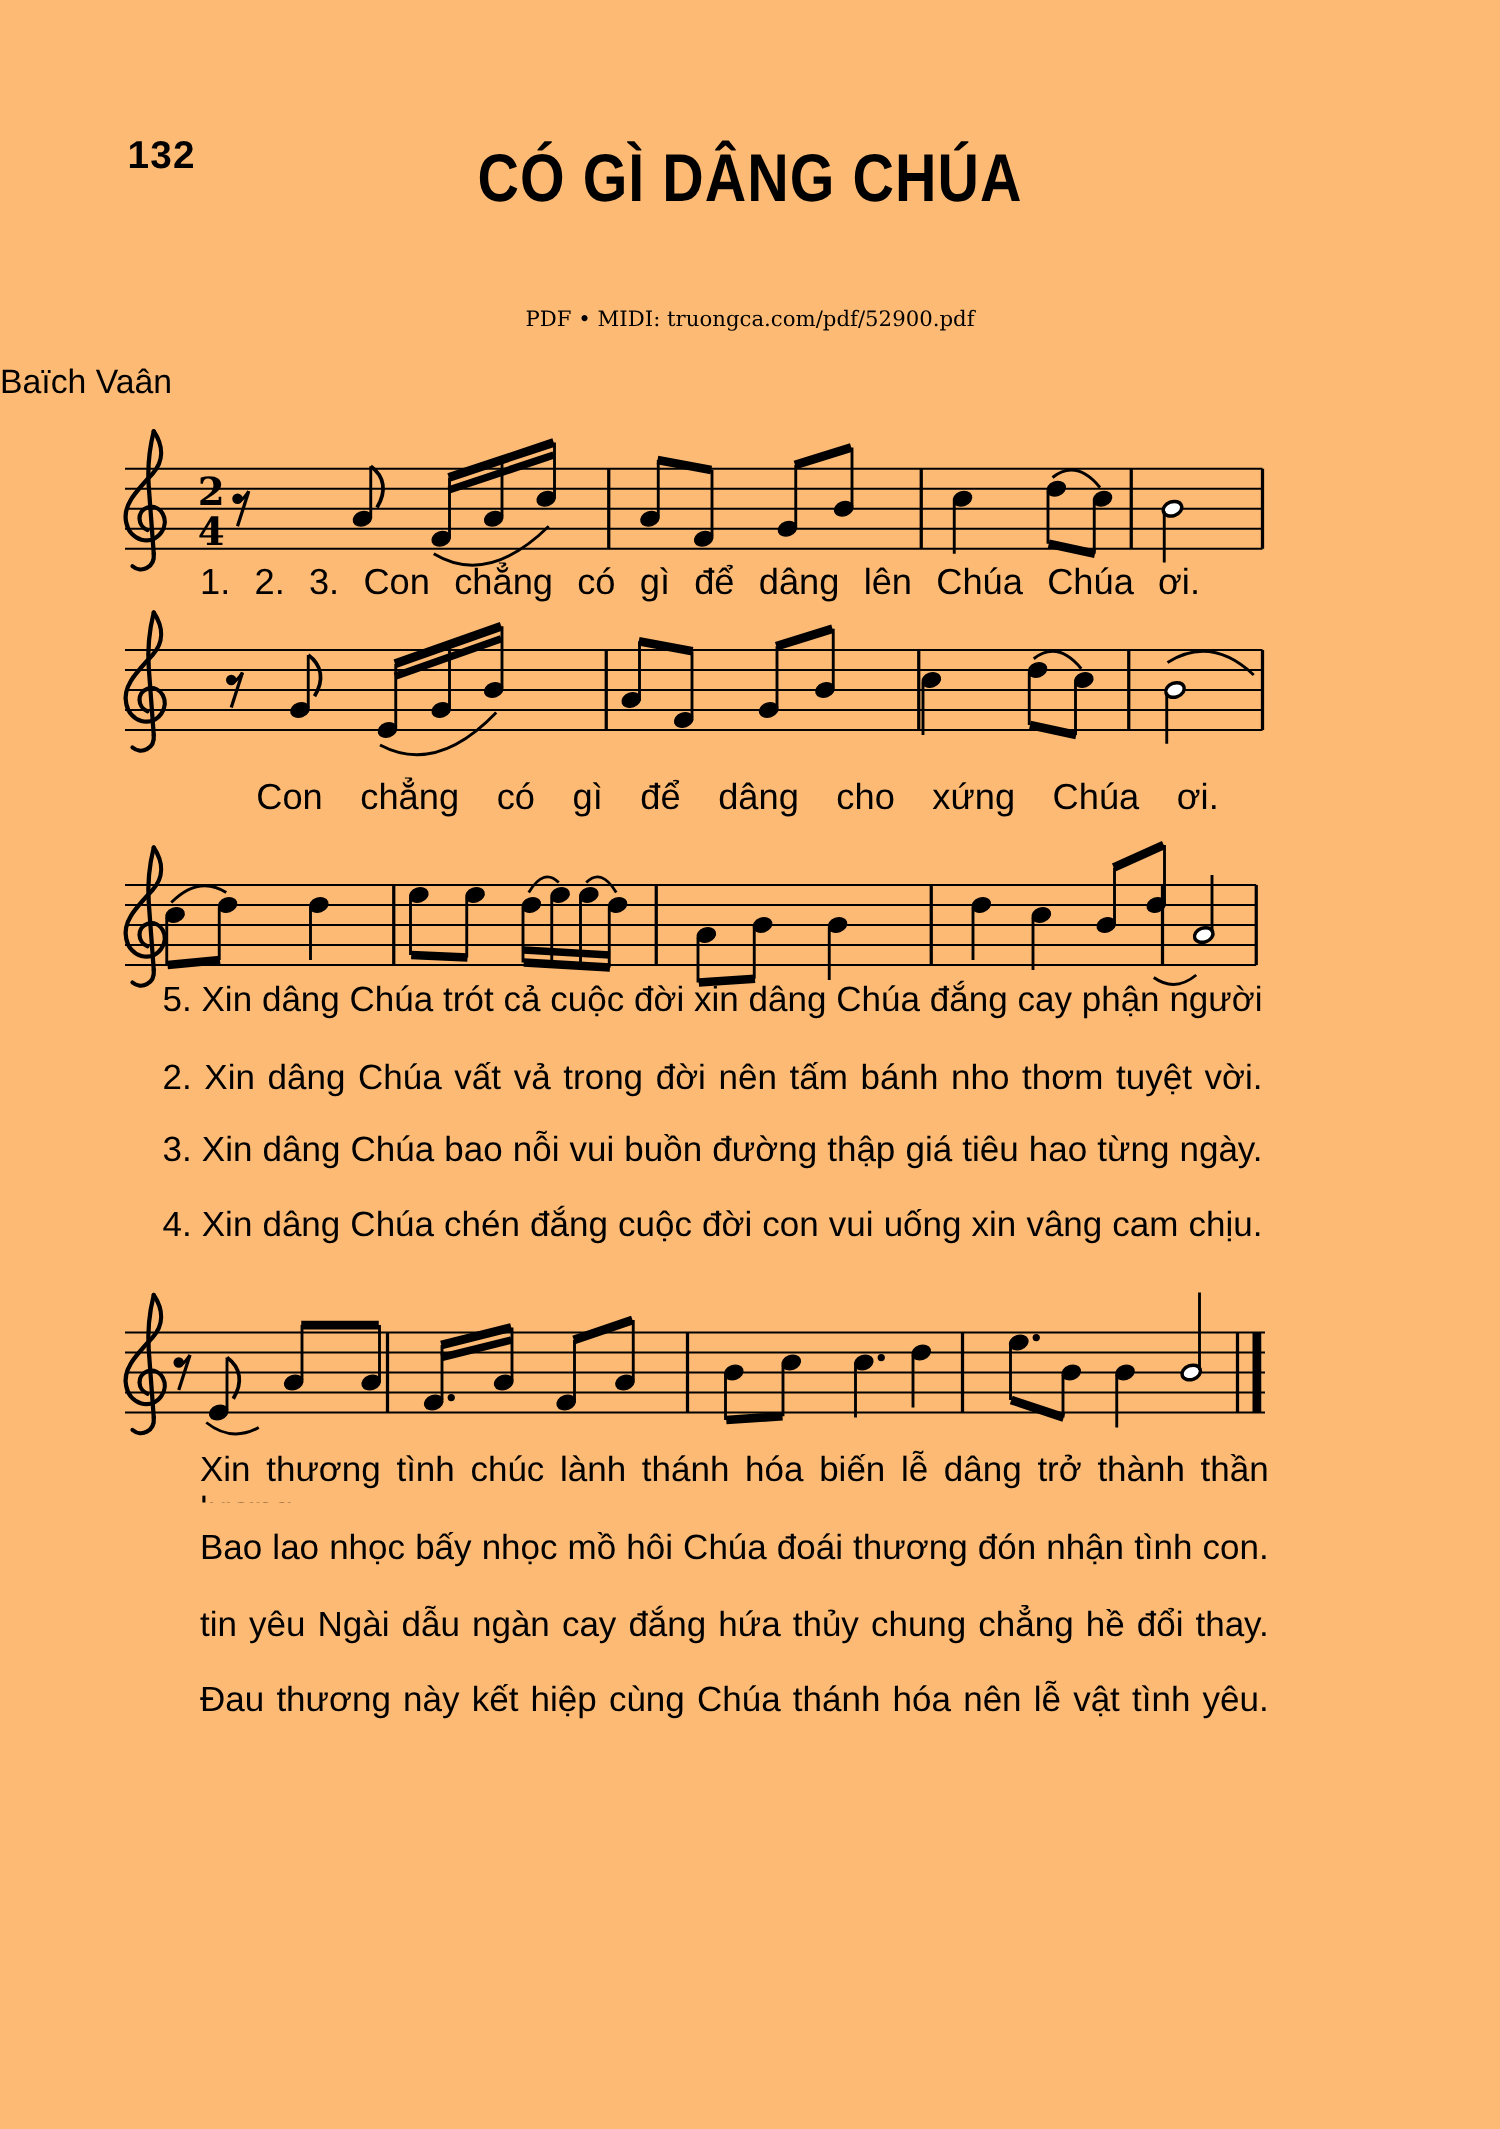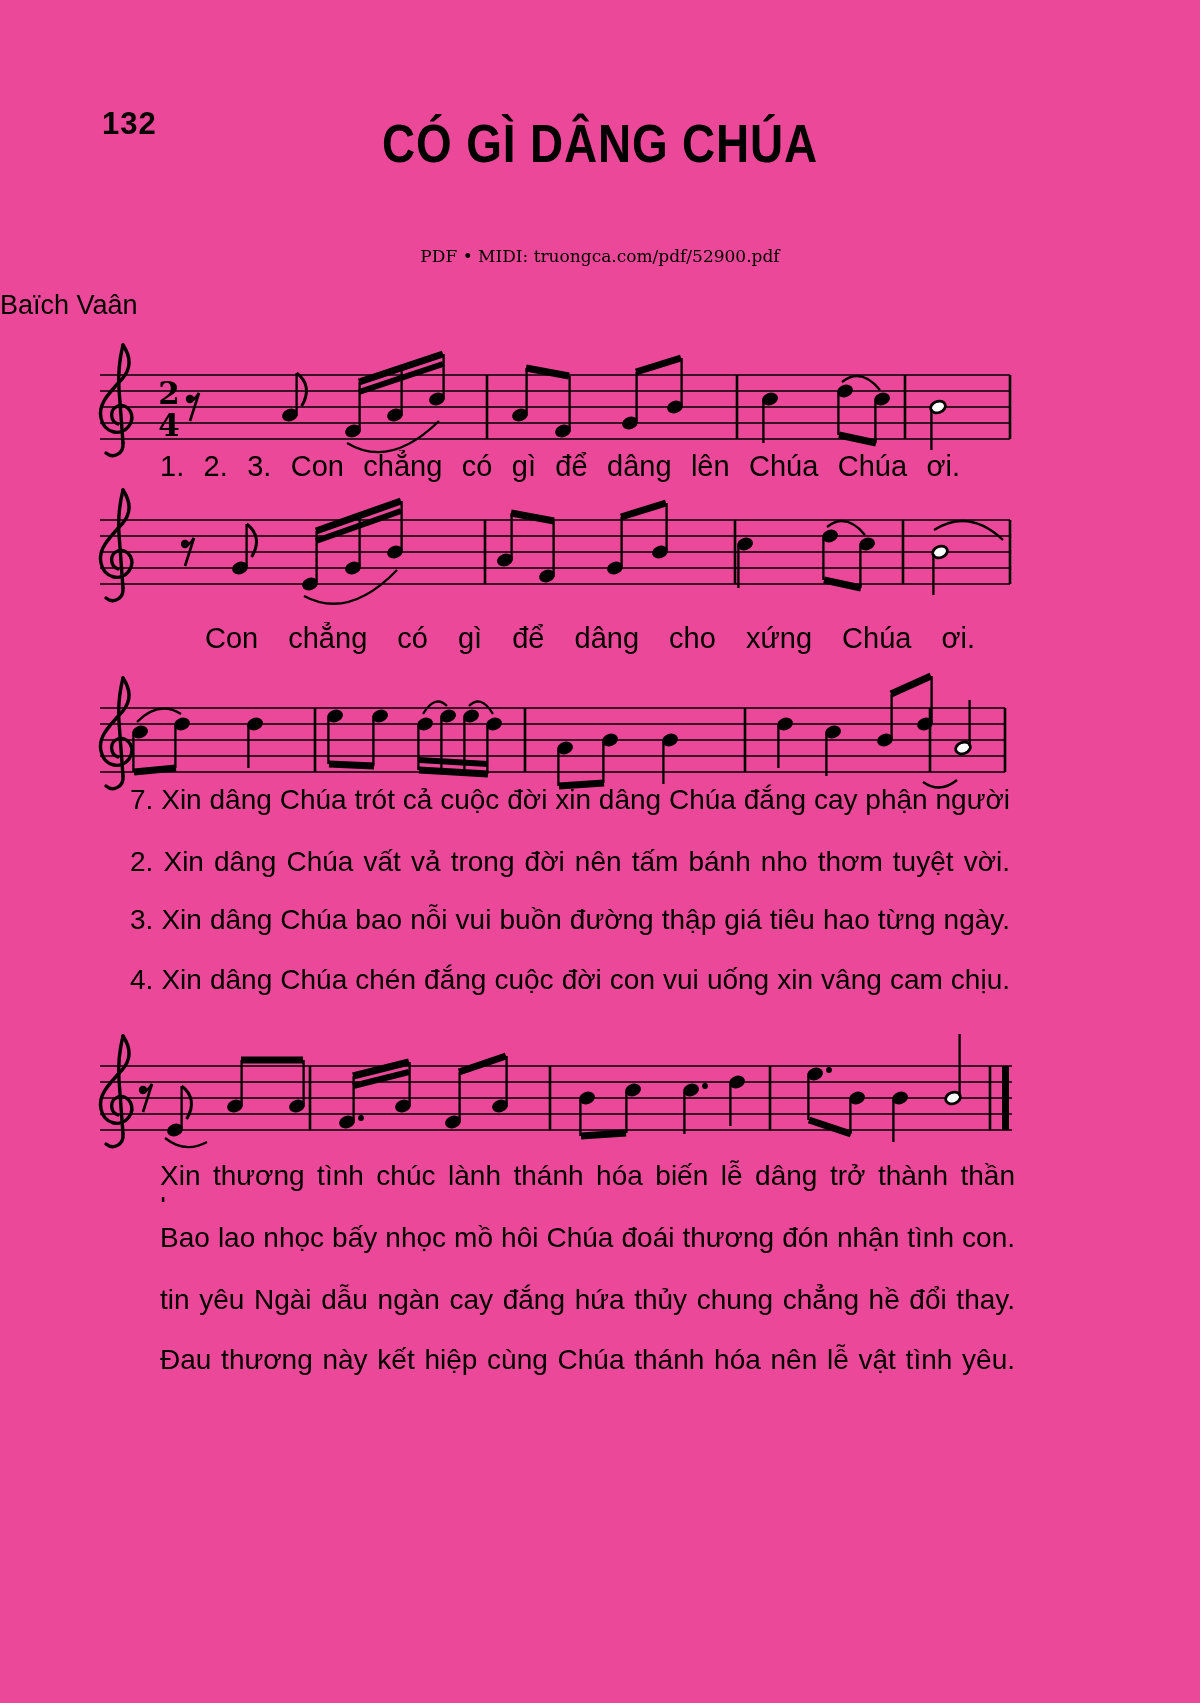--- a/index.html
+++ b/index.html
@@ -1,16 +1,16 @@
 <!DOCTYPE html>
 <html><head>
 <meta charset="utf-8">
 <style>
   html,body{margin:0;padding:0;background:#fff;}
-  .sheet{position:relative;width:1200px;height:1703px;background:#ec4899;overflow:hidden;
+  .sheet{position:relative;width:1200px;height:1703px;background:#fdba74;overflow:hidden;
          font-family:"Liberation Sans",sans-serif;color:#000;}
   .abs{position:absolute;}
   .page-num{left:102px;top:106px;font-size:31px;font-weight:bold;letter-spacing:1px;}
   .title{left:0;top:112px;width:1200px;text-align:center;font-size:54px;font-weight:bold;
          transform:scaleX(.85);transform-origin:center;letter-spacing:1px;}
   .subtitle{left:0;top:246px;width:1200px;text-align:center;
             font-family:"DejaVu Serif",serif;font-size:17px;}
   .composer{left:0;top:290px;width:1015px;font-size:27px;}
   .sys{position:absolute;left:85px;}
   .ts{font-family:"DejaVu Serif",serif;font-size:31px;font-weight:bold;text-anchor:middle;}
@@ -185,21 +185,21 @@
       <line x1="693.4" y1="38" x2="693.4" y2="80" stroke="#000" stroke-width="2.3"></line>
       <ellipse cx="748" cy="44" rx="7.6" ry="5.6" fill="#000" stroke="#000" stroke-width="1" transform="rotate(-20 748 44)"></ellipse>
       <line x1="741.4" y1="46" x2="741.4" y2="88" stroke="#000" stroke-width="2.3"></line>
       <ellipse cx="800" cy="52" rx="7.6" ry="5.6" fill="#000" stroke="#000" stroke-width="1" transform="rotate(-20 800 52)"></ellipse>
       <line x1="806.6" y1="50" x2="806.6" y2="6" stroke="#000" stroke-width="2.3"></line>
       <ellipse cx="840" cy="36" rx="7.6" ry="5.6" fill="#000" stroke="#000" stroke-width="1" transform="rotate(-20 840 36)"></ellipse>
       <line x1="846.6" y1="34" x2="846.6" y2="-12" stroke="#000" stroke-width="2.3"></line>
       <ellipse cx="878" cy="60" rx="7.6" ry="5.6" fill="#fff" stroke="#000" stroke-width="2.8" transform="rotate(-20 878 60)"></ellipse>
       <line x1="884.6" y1="58" x2="884.6" y2="12" stroke="#000" stroke-width="2.3"></line>
     </svg>
-  <div class="lyric lyr-sm" style="left:130px;top:784px;width:880px">7. Xin dâng Chúa trót cả cuộc đời xin dâng Chúa đắng cay phận người</div>
+  <div class="lyric lyr-sm" style="left:130px;top:784px;width:880px">5. Xin dâng Chúa trót cả cuộc đời xin dâng Chúa đắng cay phận người</div>
   <div class="lyric lyr-sm" style="left:130px;top:846px;width:880px">2. Xin dâng Chúa vất vả trong đời nên tấm bánh nho thơm tuyệt vời.</div>
   <div class="lyric lyr-sm" style="left:130px;top:904px;width:880px">3. Xin dâng Chúa bao nỗi vui buồn đường thập giá tiêu hao từng ngày.</div>
   <div class="lyric lyr-sm" style="left:130px;top:964px;width:880px">4. Xin dâng Chúa chén đắng cuộc đời con vui uống xin vâng cam chịu.</div>
 
   <svg class="sys" style="top:1016px" width="940" height="150" viewBox="0 -30 940 150">
       <line x1="15" y1="20" x2="927" y2="20" stroke="#000" stroke-width="1.7"></line>
       <line x1="15" y1="36" x2="927" y2="36" stroke="#000" stroke-width="1.7"></line>
       <line x1="15" y1="52" x2="927" y2="52" stroke="#000" stroke-width="1.7"></line>
       <line x1="15" y1="68" x2="927" y2="68" stroke="#000" stroke-width="1.7"></line>
       <line x1="15" y1="84" x2="927" y2="84" stroke="#000" stroke-width="1.7"></line>

